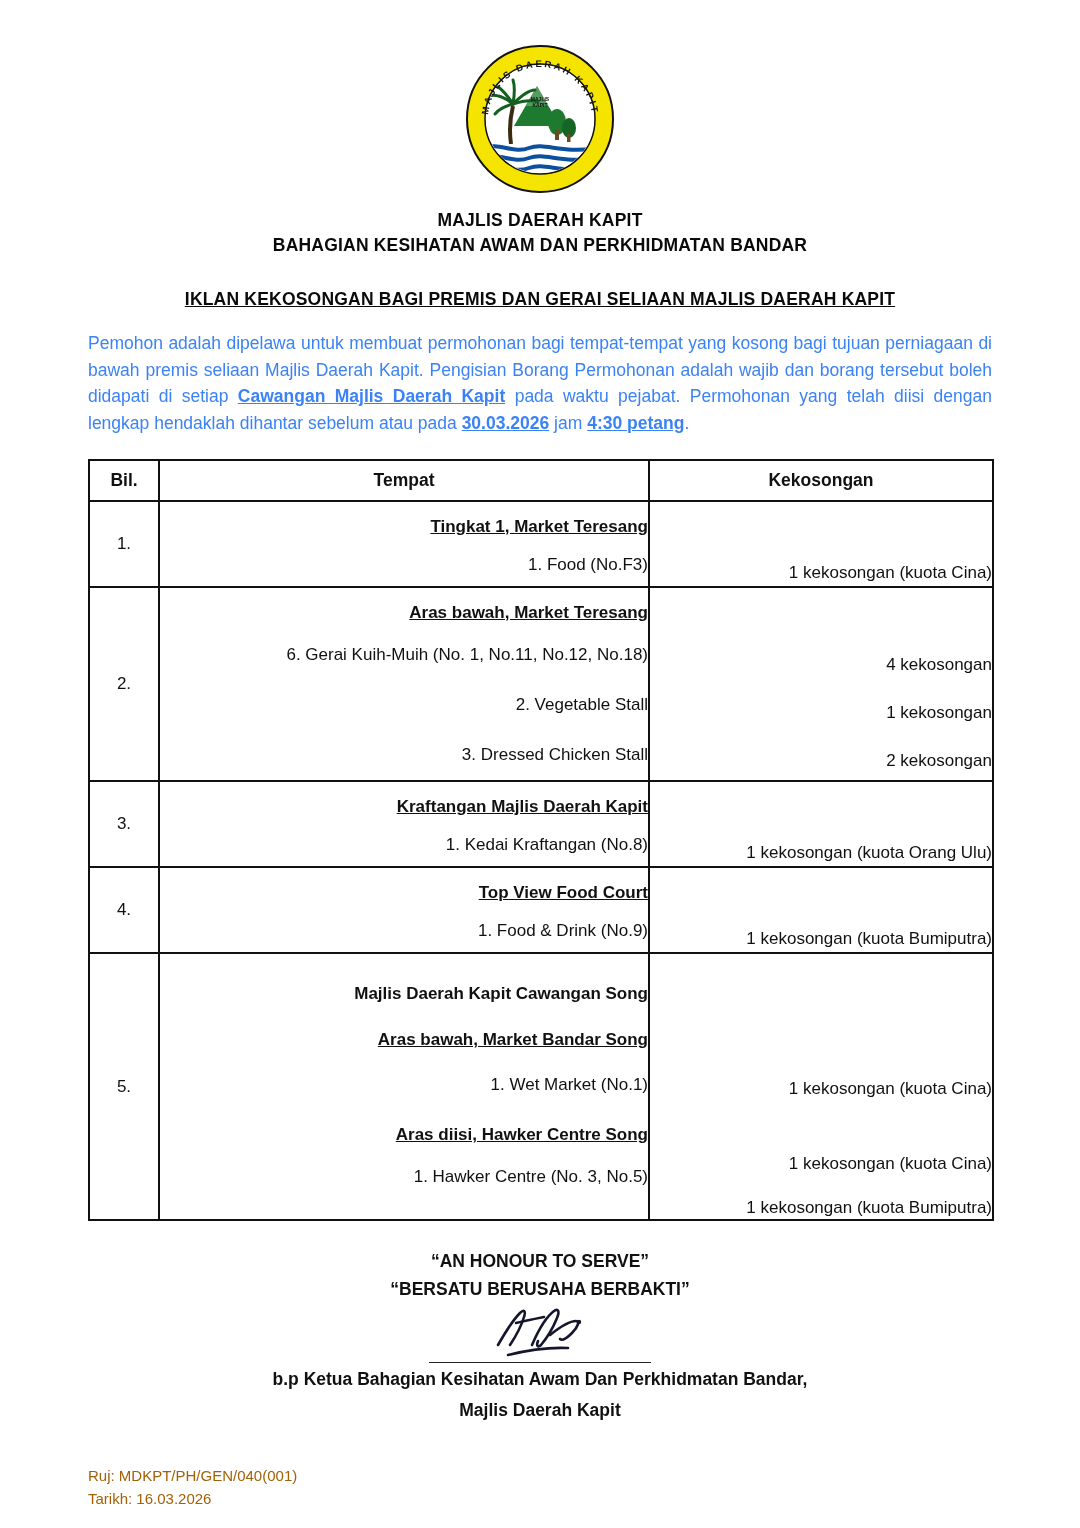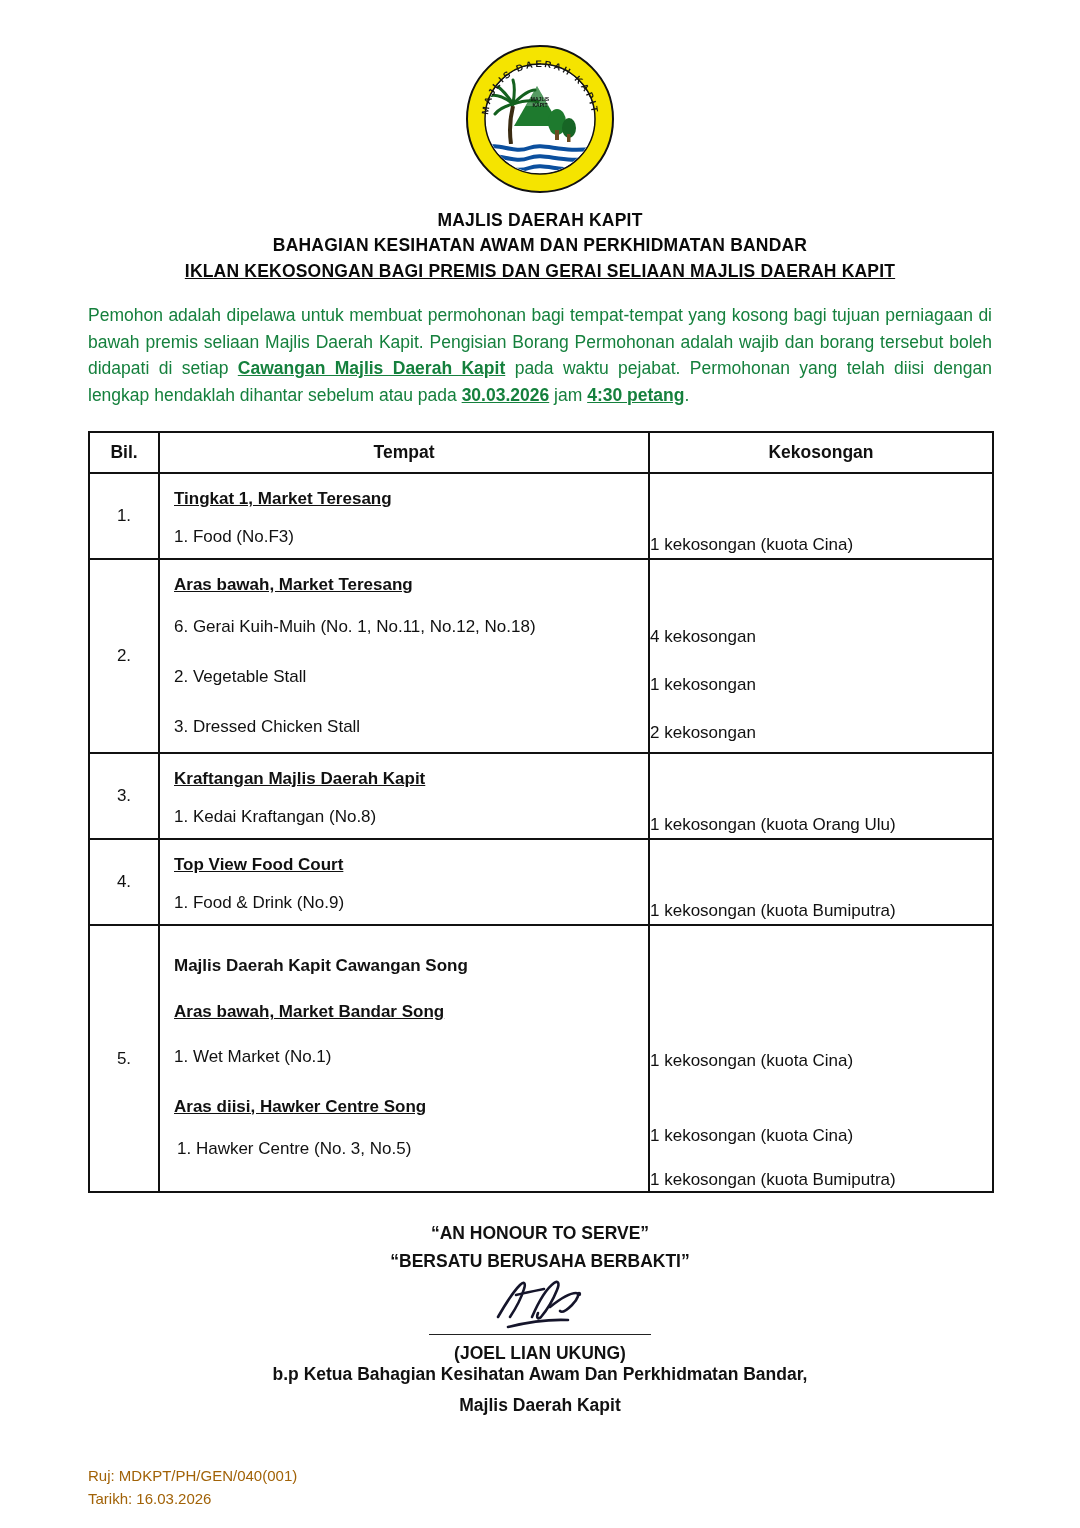--- a/index.html
+++ b/index.html
@@ -42,29 +42,30 @@
   }
   .headings .h-line {
     font-weight: bold;
     font-size: 17.5px;
     letter-spacing: 0.2px;
     line-height: 1.45;
     color: #0a0a0a;
   }
   .headings .h-line.underline {
     text-decoration: underline;
+    margin-top: 28px;
   }
 
   
   .intro {
     margin: 18px 88px 0 88px;
     font-size: 17.5px;
     line-height: 1.52;
     text-align: justify;
-    color: #15803d;
+    color: #3b82f6;
   }
   .intro .bu { font-weight: bold; text-decoration: underline; }
 
   
   table.vac {
     margin: 22px 88px 0 88px;
     width: 904px;
     border-collapse: collapse;
     table-layout: fixed;
   }
@@ -82,20 +83,21 @@
   col.c-kekosongan { width: 344px; }
 
   td.bil {
     text-align: center;
     font-size: 17px;
     vertical-align: middle;
   }
   td.tempat {
     padding: 0;
     vertical-align: top;
+    text-align: right;
   }
   td.kek {
     padding: 0;
     vertical-align: top;
   }
   .tline {
     font-size: 17px;
     padding: 10px 0 10px 14px;
     line-height: 1.3;
   }
@@ -105,21 +107,21 @@
     padding-top: 14px;
     padding-bottom: 6px;
   }
   .tline.head-plain {
     font-weight: bold;
     padding-top: 14px;
     padding-bottom: 6px;
   }
   .kline {
     font-size: 17px;
-    text-align: left;
+    text-align: right;
     line-height: 1.3;
   }
 
   
   .footer {
     margin-top: 26px;
     text-align: center;
   }
   .motto {
     font-weight: bold;
@@ -328,21 +330,20 @@
           <path d="M96,22 C104,20 114,18 124,16"></path>
           <path d="M112,44 C118,30 126,16 134,10 C138,7 140,10 137,17 C133,27 126,38 121,44 C118,47 116,45 118,40"></path>
           <path d="M130,34 C140,26 150,20 156,20 C160,20 158,26 152,32 C147,37 142,40 140,38"></path>
           <path d="M88,54 C104,50 126,46 148,47"></path>
           <circle cx="159" cy="21" r="2.2" fill="#15152b" stroke="none"></circle>
         </g>
       </svg>
       <div class="sig-line"></div>
     </div>
 
-    <div class="name">(JOEL LIAN UKUNG)</div>
     <div class="role">b.p Ketua Bahagian Kesihatan Awam Dan Perkhidmatan Bandar,</div>
     <div class="org">Majlis Daerah Kapit</div>
   </div>
 
   <div class="ref">
     <div>Ruj: MDKPT/PH/GEN/040(001)</div>
     <div>Tarikh: 16.03.2026</div>
   </div>
 
 </div>

